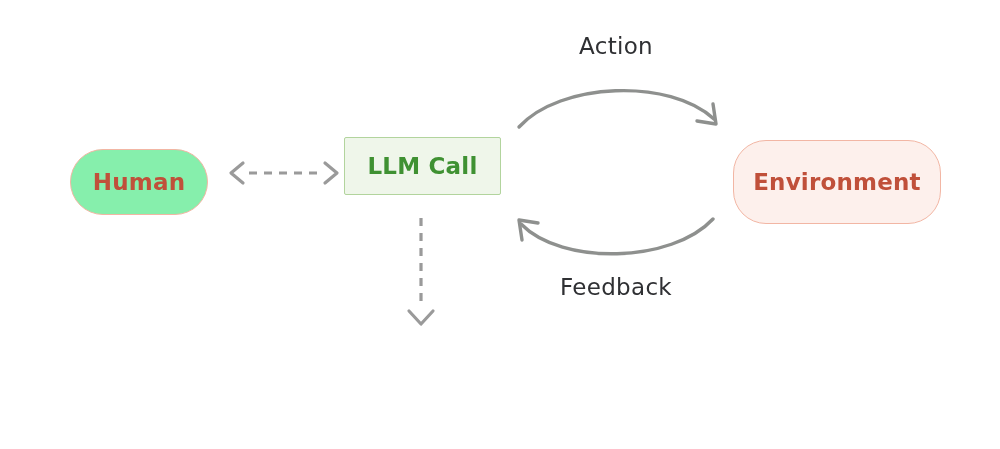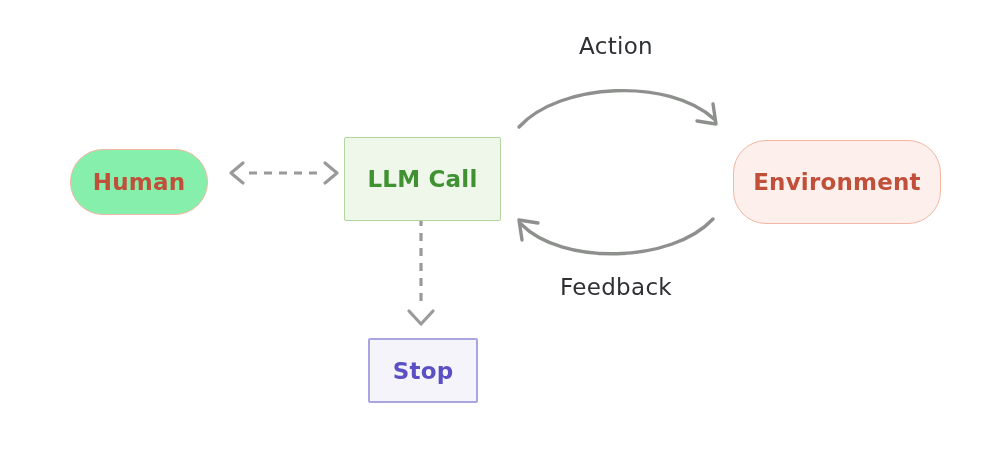--- a/index.html
+++ b/index.html
@@ -50,21 +50,21 @@
     color: #c0503a;
     font-size: 23px;
     margin-top: 9px;
   }
 
   
   .node-llm {
     left: 344px;
     top: 137px;
     width: 157px;
-    height: 84px;
+    height: 58px;
     background: #eff6ea;
     border: 1.6px solid #b2d49d;
     border-radius: 2px;
     color: #3f9132;
     font-size: 23px;
   }
 
   
   .node-environment {
     left: 733px;
@@ -146,19 +146,18 @@
       <path d="M 409 311 L 421 324 L 433 311" fill="none" stroke="#9a9a9a" stroke-width="3.2" stroke-linecap="round" stroke-linejoin="round"></path>
     </g>
   </svg>
 
   <div class="node node-human">Human</div>
 
   <div class="node node-llm">LLM Call</div>
 
   <div class="node node-environment">Environment</div>
 
-  <div class="node node-stop">Stop</div>
 
   <div class="edge-label label-action">Action</div>
 
   <div class="edge-label label-feedback">Feedback</div>
 
 </div>
 
 </body></html>

